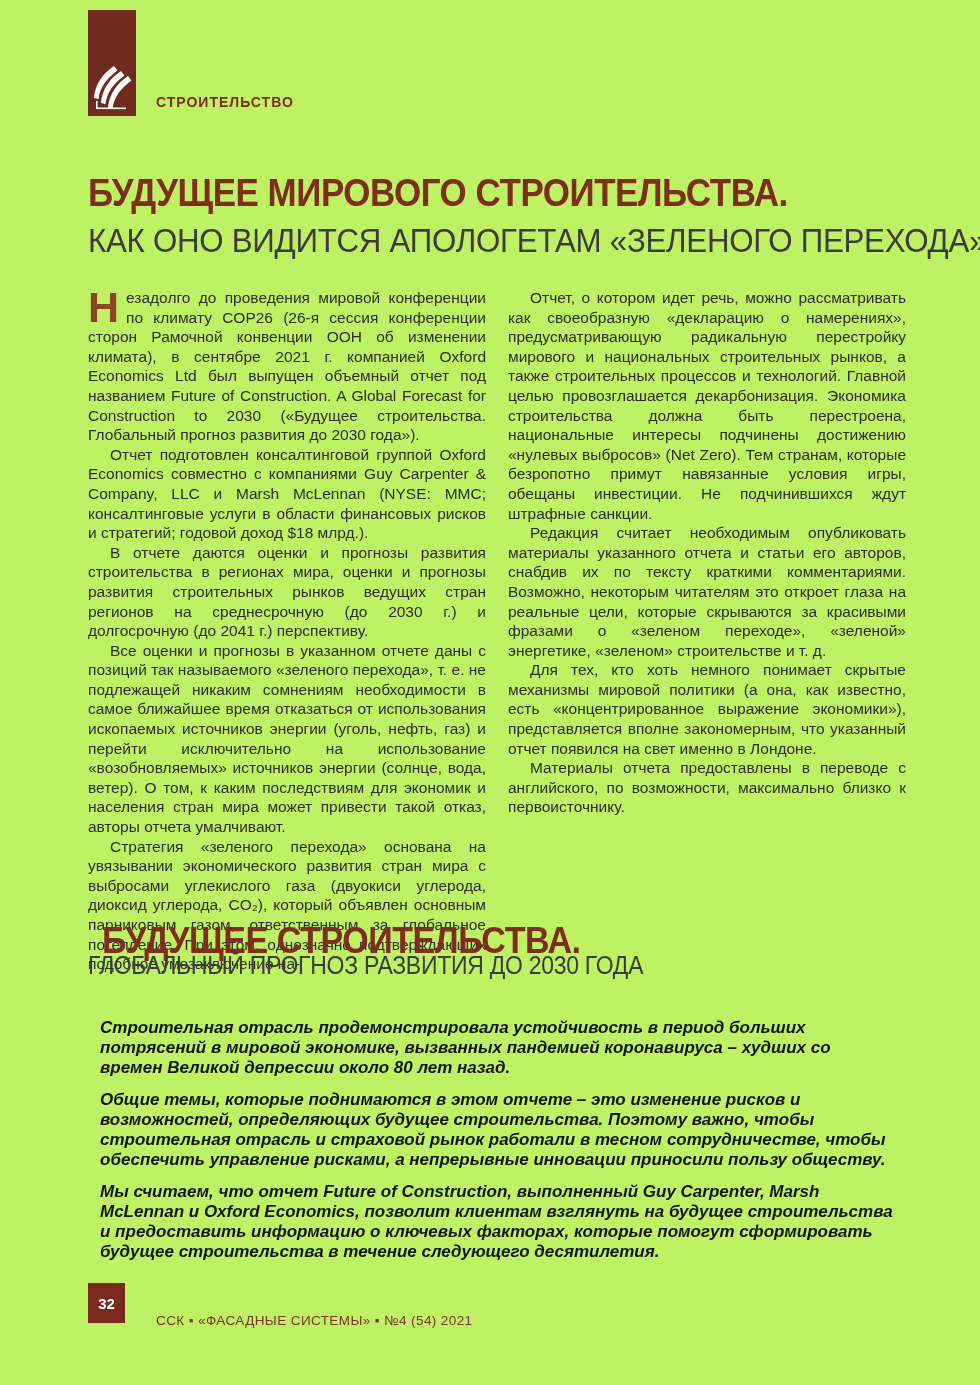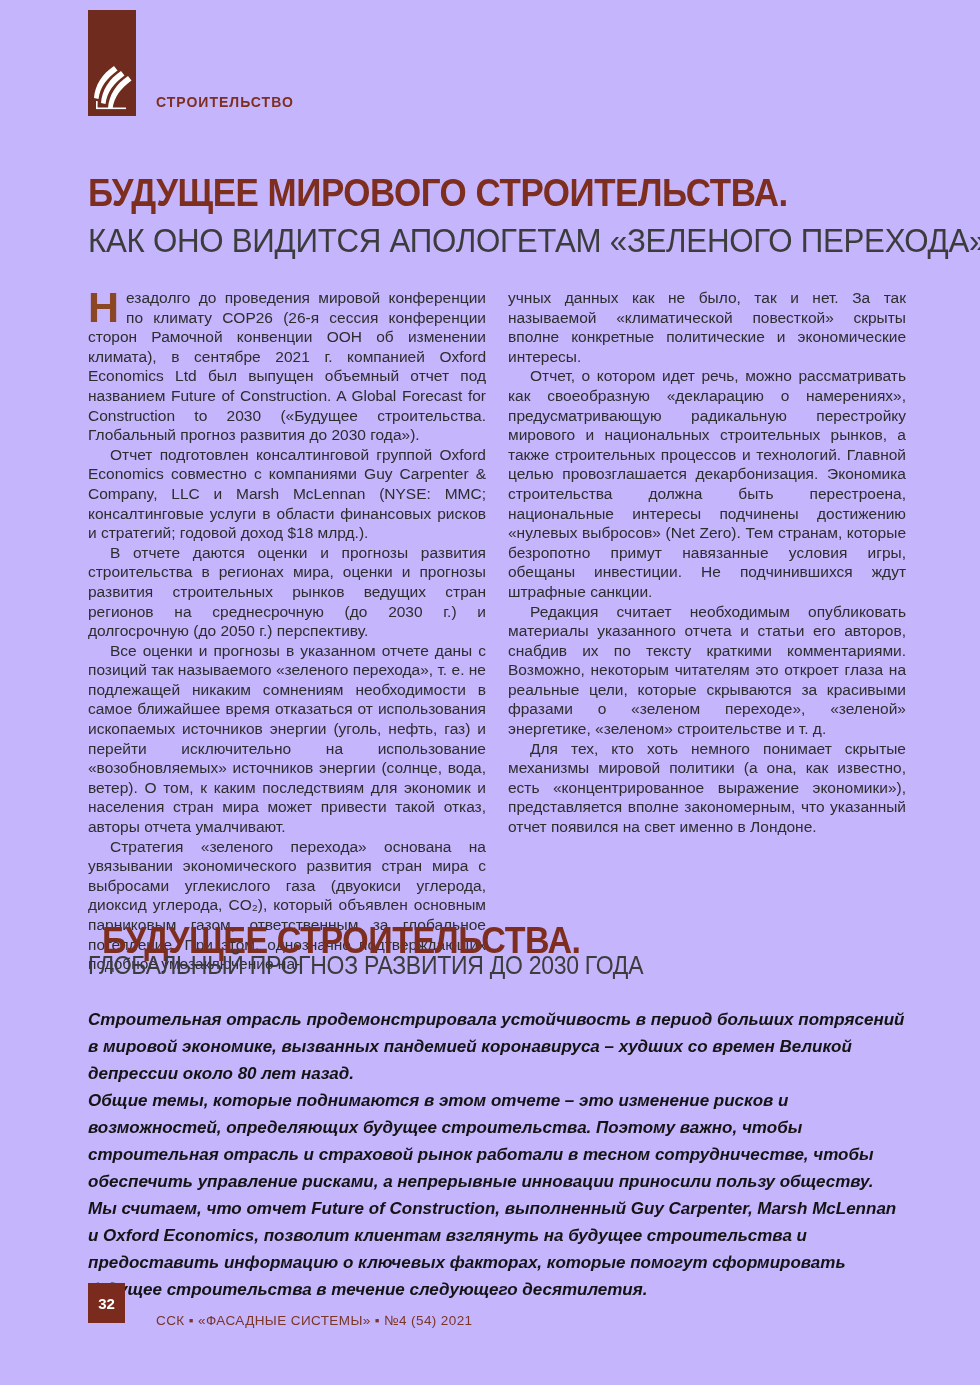--- a/index.html
+++ b/index.html
@@ -1,19 +1,19 @@
 <!DOCTYPE html>
 <html><head>
 <meta charset="utf-8">
 <style>
   html,body{margin:0;padding:0;background:#e8e8e8;}
   .page{
     position:relative;
     width:980px;height:1385px;
-    background:#c4b5fd;
+    background:#bef264;
     font-family:"Liberation Sans",sans-serif;
     overflow:hidden;
   }
   
   .logo-box{
     position:absolute;left:88px;top:10px;width:48px;height:106px;
     background:#6f2b1d;
   }
   .logo-box svg{position:absolute;left:0;bottom:4px;}
   .section-label{
@@ -60,22 +60,22 @@
   }
   .subtitle2{
     position:absolute;left:88px;top:951px;margin:0;
     font-size:25px;font-weight:normal;color:#3c3c3c;
     letter-spacing:-0.3px;white-space:nowrap;
   }
   .lead-block{
     position:absolute;left:88px;top:1006px;width:820px;
   }
   .lead-block p{
-    margin:0;
-    font-size:17px;line-height:27px;
+    margin:12px;
+    font-size:17px;line-height:20px;
     font-weight:bold;font-style:italic;
     color:#141414;text-align:left;
   }
   
   .footer{
     position:absolute;left:88px;top:1283px;width:818px;height:36px;
   }
   .page-num-box{
     position:absolute;left:0;top:0;width:37px;height:40px;
     background:#7b2b1d;color:#ffffff;
@@ -105,29 +105,29 @@
   </div>
   <div class="section-label">СТРОИТЕЛЬСТВО</div>
 
   <h1 class="title1"><span class="squeeze">БУДУЩЕЕ МИРОВОГО СТРОИТЕЛЬСТВА.</span></h1>
   <h2 class="subtitle1"><span class="squeeze">КАК ОНО ВИДИТСЯ АПОЛОГЕТАМ «ЗЕЛЕНОГО ПЕРЕХОДА»</span></h2>
 
   <div class="columns">
     <div class="col">
       <p><span class="dropcap">Н</span><span>езадолго до проведения мировой конференции по климату COP26 (26-я сессия конференции сторон Рамочной конвенции ООН об изменении климата), в сентябре 2021 г. компанией Oxford Economics Ltd был выпущен объемный отчет под названием Future of Construction. A Global Forecast for Construction to 2030 («Будущее строительства. Глобальный прогноз развития до 2030 года»).</span></p>
       <p class="indent">Отчет подготовлен консалтинговой группой Oxford Economics совместно с компаниями Guy Carpenter &amp; Company, LLC и Marsh McLennan (NYSE: MMC; консалтинговые услуги в области финансовых рисков и стратегий; годовой доход $18 млрд.).</p>
-      <p class="indent">В отчете даются оценки и прогнозы развития строительства в регионах мира, оценки и прогнозы развития строительных рынков ведущих стран регионов на среднесрочную (до 2030 г.) и долгосрочную (до 2050 г.) перспективу.</p>
+      <p class="indent">В отчете даются оценки и прогнозы развития строительства в регионах мира, оценки и прогнозы развития строительных рынков ведущих стран регионов на среднесрочную (до 2030 г.) и долгосрочную (до 2041 г.) перспективу.</p>
       <p class="indent">Все оценки и прогнозы в указанном отчете даны с позиций так называемого «зеленого перехода», т. е. не подлежащей никаким сомнениям необходимости в самое ближайшее время отказаться от использования ископаемых источников энергии (уголь, нефть, газ) и перейти исключительно на использование «возобновляемых» источников энергии (солнце, вода, ветер). О том, к каким последствиям для экономик и населения стран мира может привести такой отказ, авторы отчета умалчивают.</p>
       <p class="indent">Стратегия «зеленого перехода» основана на увязывании экономического развития стран мира с выбросами углекислого газа (двуокиси углерода, диоксид углерода, CO₂), который объявлен основным парниковым газом, ответственным за глобальное потепление. При этом, однозначно подтверждающих подобное умозаключение на-</p>
     </div>
     <div class="col">
-      <p>учных данных как не было, так и нет. За так называемой «климатической повесткой» скрыты вполне конкретные политические и экономические интересы.</p>
       <p class="indent">Отчет, о котором идет речь, можно рассматривать как своеобразную «декларацию о намерениях», предусматривающую радикальную перестройку мирового и национальных строительных рынков, а также строительных процессов и технологий. Главной целью провозглашается декарбонизация. Экономика строительства должна быть перестроена, национальные интересы подчинены достижению «нулевых выбросов» (Net Zero). Тем странам, которые безропотно примут навязанные условия игры, обещаны инвестиции. Не подчинившихся ждут штрафные санкции.</p>
       <p class="indent">Редакция считает необходимым опубликовать материалы указанного отчета и статьи его авторов, снабдив их по тексту краткими комментариями. Возможно, некоторым читателям это откроет глаза на реальные цели, которые скрываются за красивыми фразами о «зеленом переходе», «зеленой» энергетике, «зеленом» строительстве и т. д.</p>
       <p class="indent">Для тех, кто хоть немного понимает скрытые механизмы мировой политики (а она, как известно, есть «концентрированное выражение экономики»), представляется вполне закономерным, что указанный отчет появился на свет именно в Лондоне.</p>
+      <p class="indent">Материалы отчета предоставлены в переводе с английского, по возможности, максимально близко к первоисточнику.</p>
     </div>
   </div>
 
   <h1 class="title2"><span class="squeeze">БУДУЩЕЕ СТРОИТЕЛЬСТВА.</span></h1>
   <h2 class="subtitle2"><span class="squeeze">ГЛОБАЛЬНЫЙ ПРОГНОЗ РАЗВИТИЯ ДО 2030 ГОДА</span></h2>
 
   <div class="lead-block">
     <p>Строительная отрасль продемонстрировала устойчивость в период больших потрясений в мировой экономике, вызванных пандемией коронавируса – худших со времен Великой депрессии около 80 лет назад.</p>
     <p>Общие темы, которые поднимаются в этом отчете – это изменение рисков и возможностей, определяющих будущее строительства. Поэтому важно, чтобы строительная отрасль и страховой рынок работали в тесном сотрудничестве, чтобы обеспечить управление рисками, а непрерывные инновации приносили пользу обществу.</p>
     <p>Мы считаем, что отчет Future of Construction, выполненный Guy Carpenter, Marsh McLennan и Oxford Economics, позволит клиентам взглянуть на будущее строительства и предоставить информацию о ключевых факторах, которые помогут сформировать будущее строительства в течение следующего десятилетия.</p>

